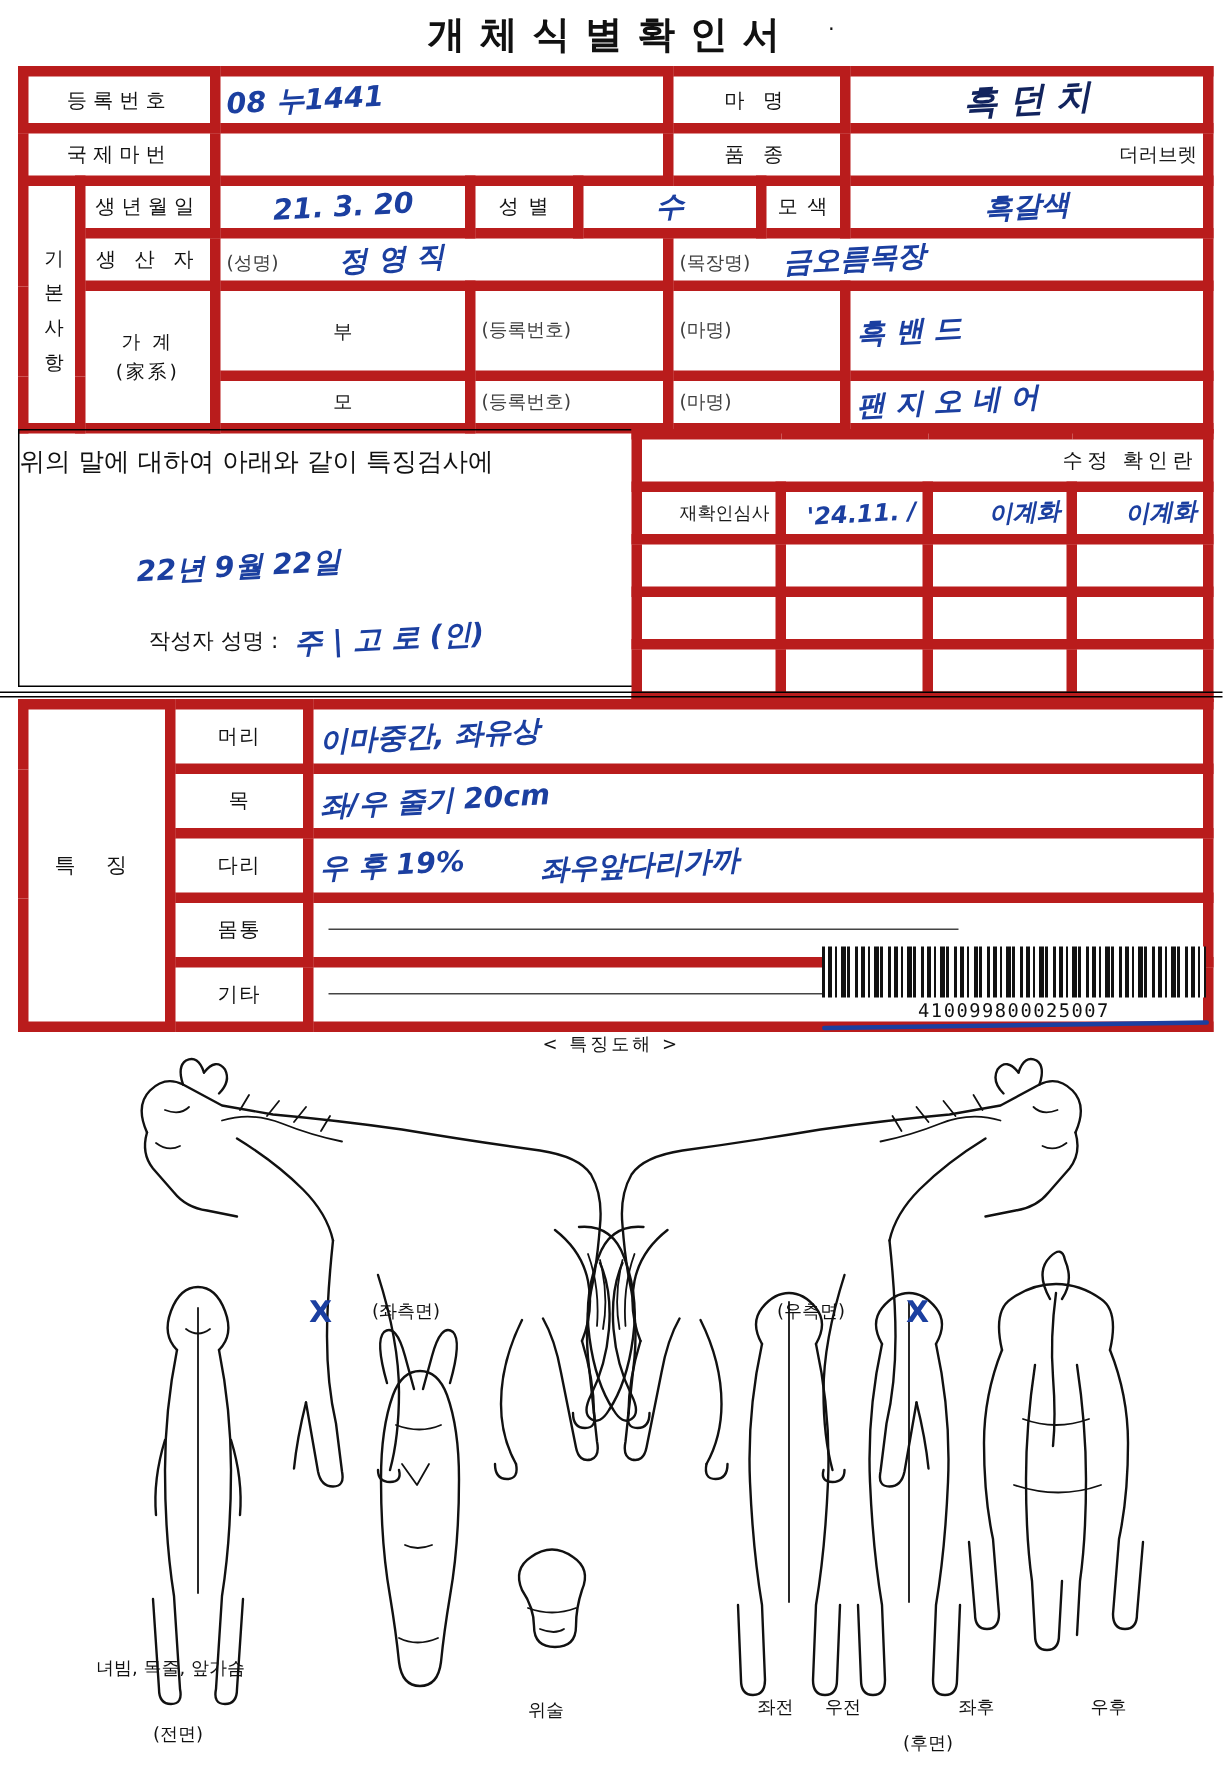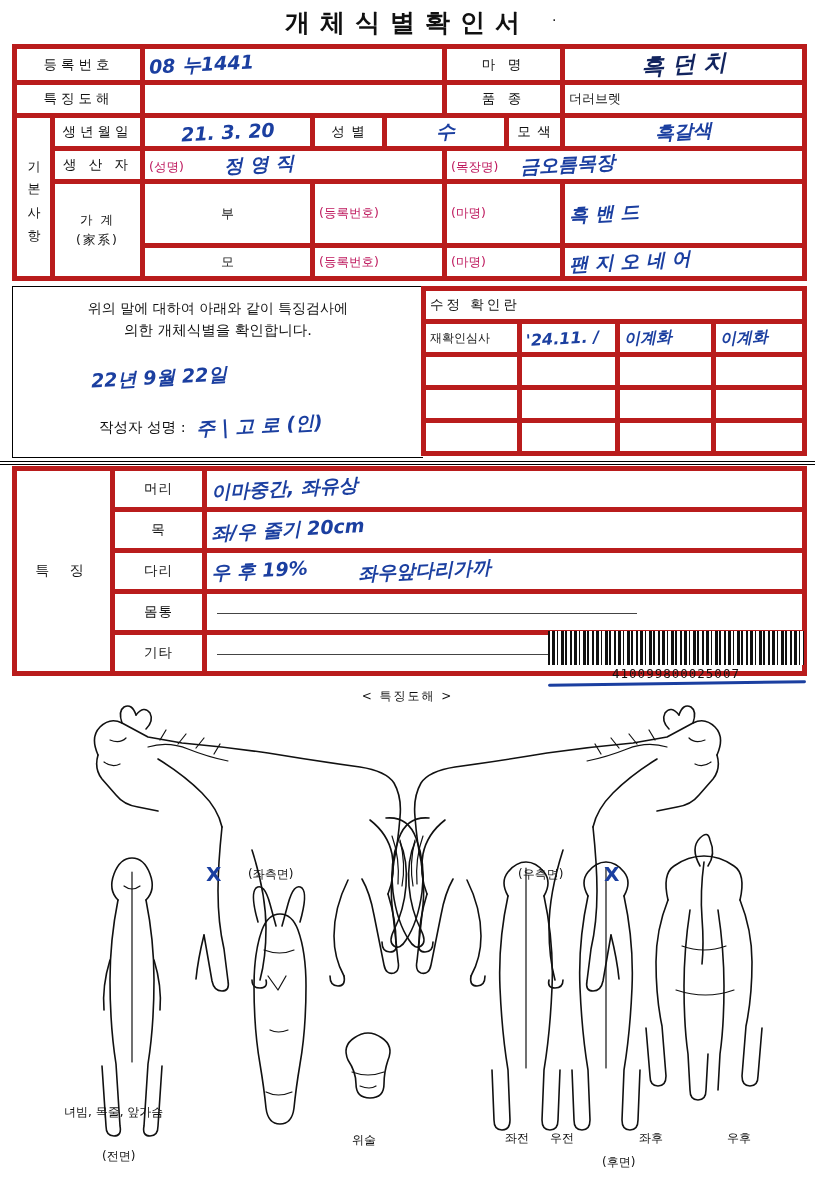--- a/index.html
+++ b/index.html
@@ -27,36 +27,36 @@
   }
 
   
   .tbl{
     position:absolute;
     border-collapse:collapse;
     table-layout:fixed;
     font-size:13px;
   }
   .tbl td{
-    border:5px solid #b91c1c;
+    border:7px solid #b91c1c;
     padding:0 4px;
     height:28px;
     vertical-align:middle;
   }
   .lbl{
     text-align:center;
     letter-spacing:4px;
     font-size:13.5px;
     color:#111;
     white-space:nowrap;
   }
   .lbl-tight{letter-spacing:1px;}
   .sub{
     font-size:12.5px;
-    color:#be185d;
+    color:#404040;
     letter-spacing:0px;
   }
   .hand{
     font-family:"DejaVu Sans","Liberation Sans",sans-serif;
     color:#1b3fa0;
     font-style:italic;
     font-weight:700;
     transform:rotate(-3deg);
     display:inline-block;
     white-space:nowrap;
@@ -70,29 +70,29 @@
   #topTable{top:44px;left:12px;width:790px;}
 
   
   .stmt{
     position:absolute;
     left:12px;top:286px;width:410px;height:170px;
     border:1px solid #000;border-right:none;
   }
   .stmt-text{
     position:absolute;left:0;top:8px;width:410px;
-    text-align:center;font-size:14px;line-height:26px;color:#111;
+    font-size:17px;line-height:26px;color:#111;
   }
   .stmt-line2{position:absolute;left:0;top:34px;width:410px;text-align:center;font-size:14.5px;color:#111;}
   .stmt-date{position:absolute;left:78px;top:78px;font-size:15px;color:#111;}
   .stmt-writer{position:absolute;left:86px;top:126px;font-size:14.5px;color:#111;}
 
   
   #corrTable{top:286px;left:421px;width:381px;}
-  #corrTable td{height:28px;text-align:left;}
+  #corrTable td{height:28px;text-align:right;}
 
   
   #charTable{top:466px;left:12px;width:790px;}
   #charTable td{height:36px;}
 
   
   .barcode{
     position:absolute;left:548px;top:631px;width:256px;height:34px;
     background:
       repeating-linear-gradient(to right,
@@ -156,24 +156,24 @@
       <td colspan="2" class="lbl">등록번호</td>
       <td colspan="3">
         <span class="hand hand-md">08 누1441</span>
       </td>
       <td colspan="2" class="lbl">마  명</td>
       <td colspan="2" style="text-align:center">
         <span class="hand hand-big hand-bk">흑 던 치</span>
       </td>
     </tr>
     <tr>
-      <td colspan="2" class="lbl">특징도해</td>
+      <td colspan="2" class="lbl">국제마번</td>
       <td colspan="3"></td>
       <td colspan="2" class="lbl">품  종</td>
-      <td colspan="2" style="text-align:left">더러브렛</td>
+      <td colspan="2" style="text-align:right">더러브렛</td>
     </tr>
     <tr>
       <td rowspan="4" class="lbl" style="writing-mode:vertical-rl;letter-spacing:10px;text-orientation:upright;height:150px;font-size:13px">기본사항</td>
       <td class="lbl">생년월일</td>
       <td style="text-align:center">
         <span class="hand hand-md">21.  3.  20</span>
       </td>
       <td class="lbl lbl-tight">성 별</td>
       <td colspan="2" style="text-align:center">
         <span class="hand hand-md">수</span>
@@ -220,21 +220,20 @@
       </td>
       <td colspan="2">
         <span class="hand hand-md">팬 지 오 네 어</span>
       </td>
     </tr>
   </tbody>
     </table>
 
   <div class="stmt">
     <div class="stmt-text">위의 말에 대하여 아래와 같이 특징검사에</div>
-    <div class="stmt-line2">의한 개체식별을 확인합니다.</div>
     <div class="stmt-date">
       <span class="hand hand-md">22년 9월 22일</span>
     </div>
     <div class="stmt-writer">
       <span>작성자 성명 :</span>
       <span class="hand hand-md" style="margin-left:6px">주 | 고 로 (인)</span>
     </div>
   </div>
 
   <table class="tbl" id="corrTable">

